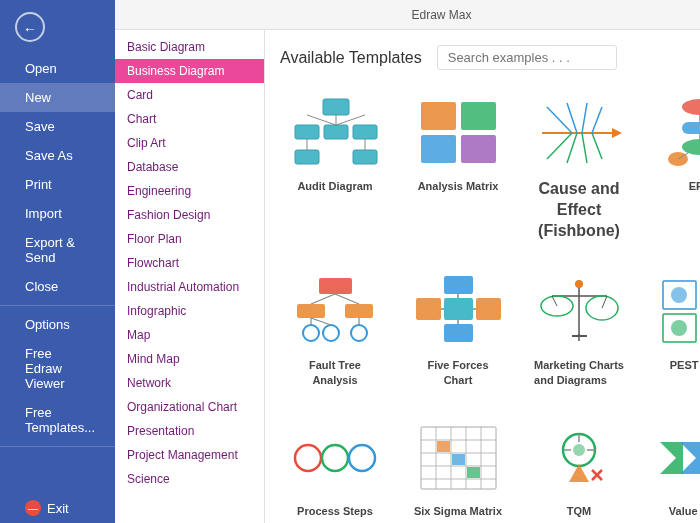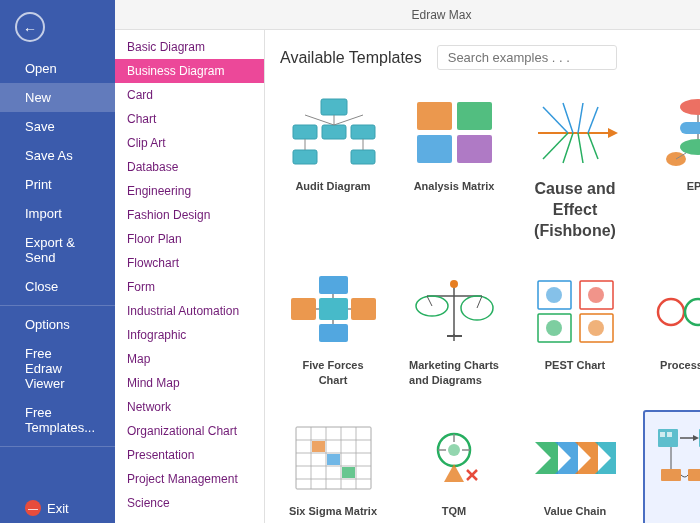--- a/index.html
+++ b/index.html
@@ -234,21 +234,20 @@
       <div class="category-item">Basic Diagram</div>
       <div class="category-item active">Business Diagram</div>
       <div class="category-item">Card</div>
       <div class="category-item">Chart</div>
       <div class="category-item">Clip Art</div>
       <div class="category-item">Database</div>
       <div class="category-item">Engineering</div>
       <div class="category-item">Fashion Design</div>
       <div class="category-item">Floor Plan</div>
       <div class="category-item">Flowchart</div>
-      <div class="category-item">Form</div>
       <div class="category-item">Industrial Automation</div>
       <div class="category-item">Infographic</div>
       <div class="category-item">Map</div>
       <div class="category-item">Mind Map</div>
       <div class="category-item">Network</div>
       <div class="category-item">Organizational Chart</div>
       <div class="category-item">Presentation</div>
       <div class="category-item">Project Management</div>
       <div class="category-item">Science</div>
     </div>
@@ -321,20 +320,38 @@
               <line x1="42" y1="37" x2="42" y2="42" stroke="#888" stroke-width="1.5"></line>
               <ellipse cx="20" cy="62" rx="10" ry="7" fill="#e67e22" opacity="0.8"></ellipse>
               <ellipse cx="65" cy="62" rx="10" ry="7" fill="#9b59b6" opacity="0.8"></ellipse>
               <line x1="30" y1="56" x2="20" y2="62" stroke="#888" stroke-width="1"></line>
               <line x1="55" y1="56" x2="65" y2="62" stroke="#888" stroke-width="1"></line>
             </svg>
           </div>
           <div class="template-label">EPC</div>
         </div>
 
+        <div class="template-item">
+          <div class="template-thumb">
+            <svg width="85" height="72" viewBox="0 0 85 72">
+              <rect x="26" y="2" width="33" height="16" rx="2" fill="#e74c3c" opacity="0.85"></rect>
+              <rect x="4" y="28" width="28" height="14" rx="2" fill="#e67e22" opacity="0.8"></rect>
+              <rect x="52" y="28" width="28" height="14" rx="2" fill="#e67e22" opacity="0.8"></rect>
+              <circle cx="18" cy="57" r="8" fill="none" stroke="#3498db" stroke-width="2"></circle>
+              <circle cx="38" cy="57" r="8" fill="none" stroke="#3498db" stroke-width="2"></circle>
+              <circle cx="66" cy="57" r="8" fill="none" stroke="#3498db" stroke-width="2"></circle>
+              <line x1="42" y1="18" x2="18" y2="28" stroke="#888" stroke-width="1.2"></line>
+              <line x1="42" y1="18" x2="66" y2="28" stroke="#888" stroke-width="1.2"></line>
+              <line x1="18" y1="42" x2="18" y2="49" stroke="#888" stroke-width="1.2"></line>
+              <line x1="18" y1="42" x2="38" y2="49" stroke="#888" stroke-width="1.2"></line>
+              <line x1="66" y1="42" x2="66" y2="49" stroke="#888" stroke-width="1.2"></line>
+            </svg>
+          </div>
+          <div class="template-label">Fault Tree Analysis</div>
+        </div>
 
         <div class="template-item">
           <div class="template-thumb">
             <svg width="85" height="72" viewBox="0 0 85 72">
               <rect x="28" y="22" width="29" height="22" rx="2" fill="#27aec0" opacity="0.85"></rect>
               <rect x="0" y="22" width="25" height="22" rx="2" fill="#e67e22" opacity="0.8"></rect>
               <rect x="60" y="22" width="25" height="22" rx="2" fill="#e67e22" opacity="0.8"></rect>
               <rect x="28" y="0" width="29" height="18" rx="2" fill="#3498db" opacity="0.85"></rect>
               <rect x="28" y="48" width="29" height="18" rx="2" fill="#3498db" opacity="0.85"></rect>
               <line x1="25" y1="33" x2="28" y2="33" stroke="#888" stroke-width="1.5"></line>

